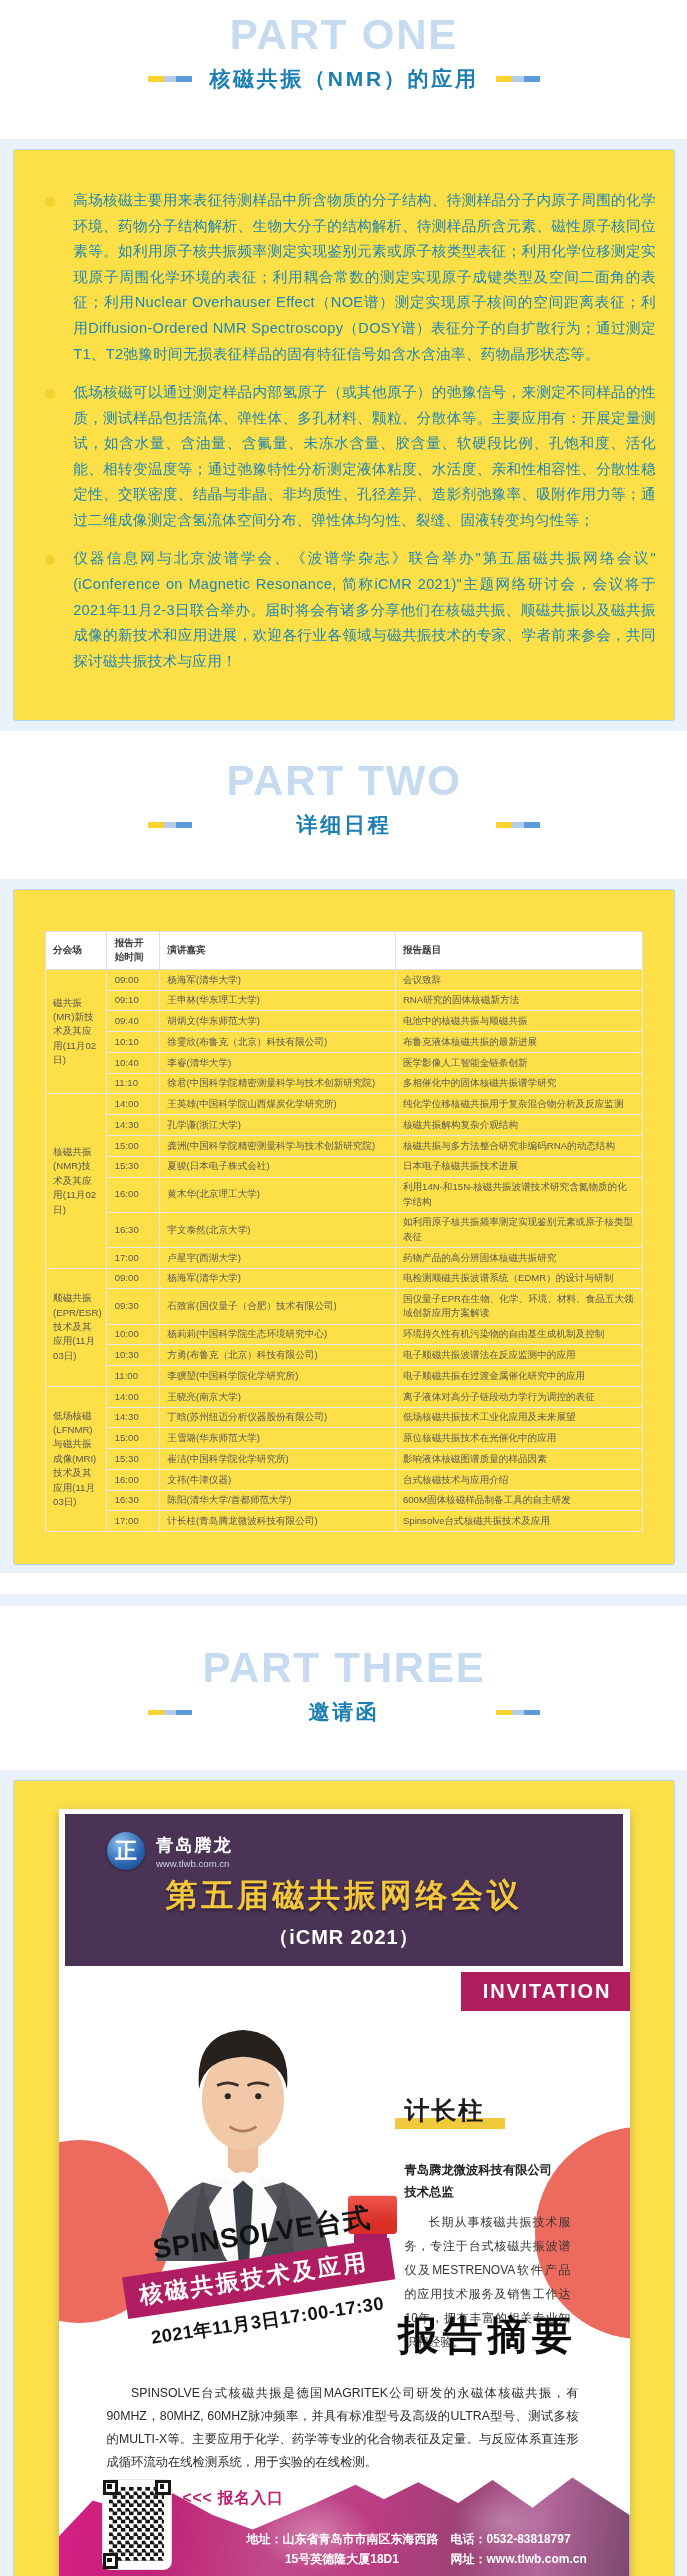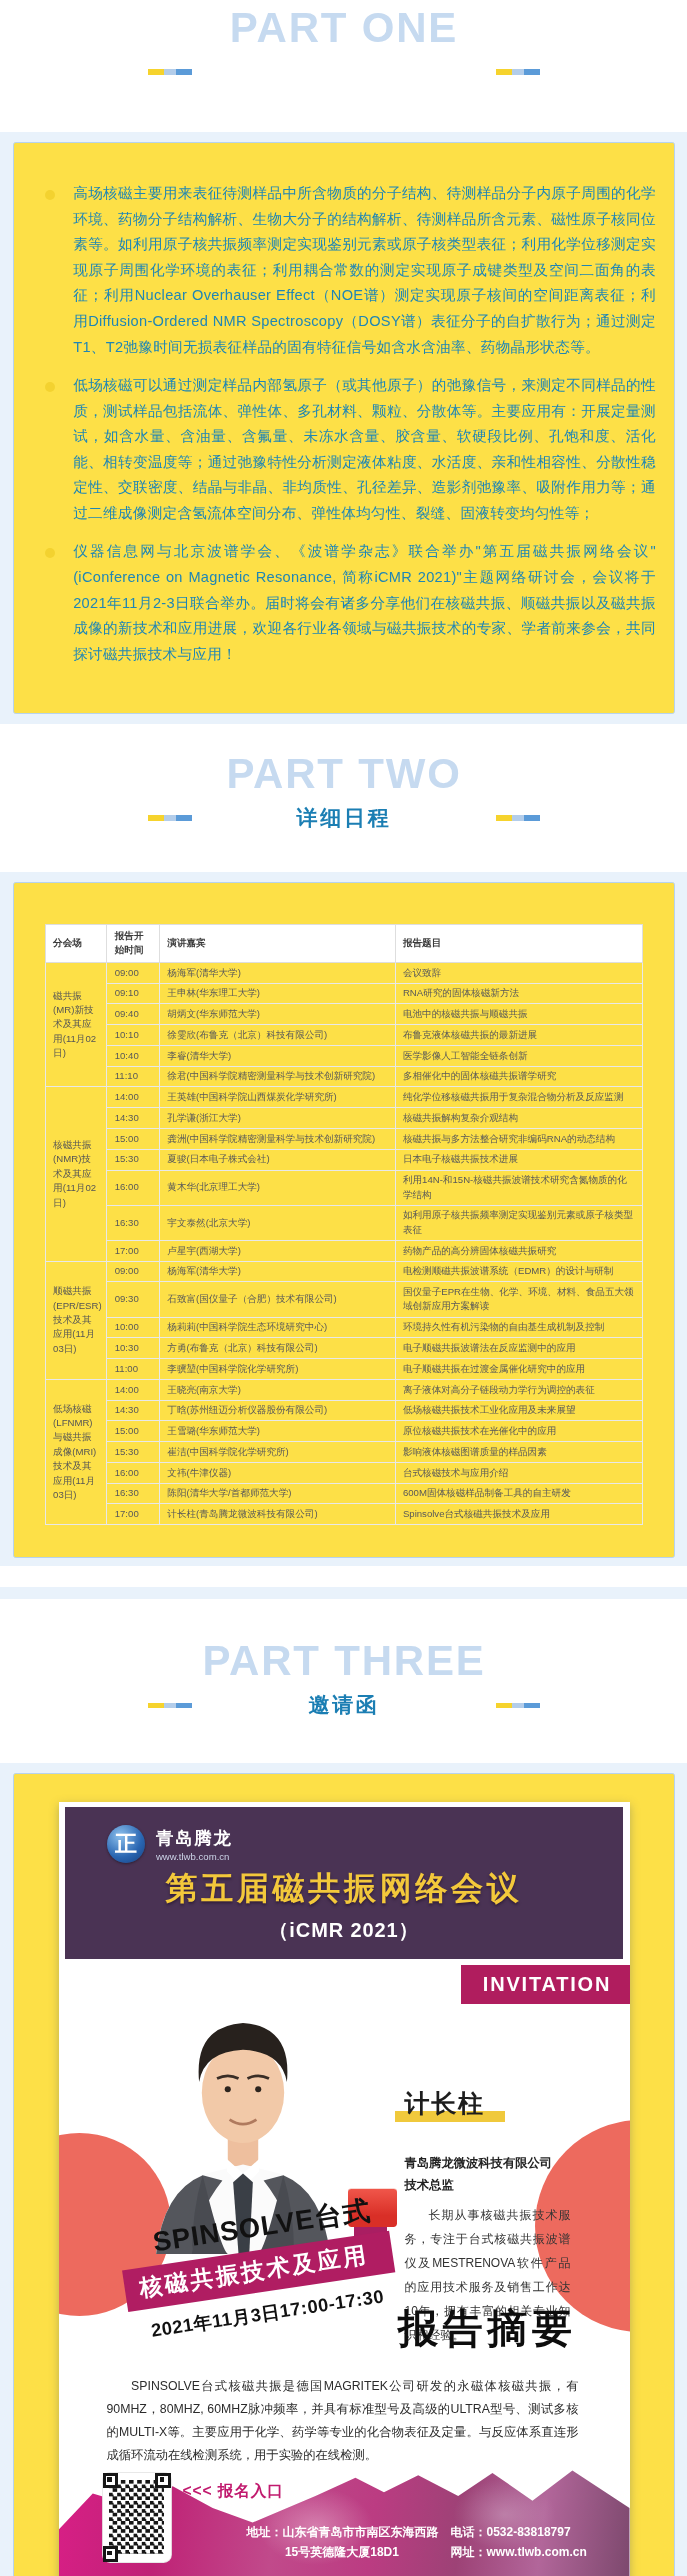--- a/index.html
+++ b/index.html
@@ -1,20 +1,20 @@
 <!DOCTYPE html>
 <html style="font-size:14.6px"><head>
 <meta charset="utf-8">
 <style>
   html,body{margin:0;padding:0;background:#fff;}
   body{width:688px;min-height:2576px;font-family:"Liberation Sans","DejaVu Sans",sans-serif;}
 
   
   .part-header{text-align:center;position:relative;}
-  .part-header.first{padding-top:4px;}
+  .part-header.first{padding-top:11px;}
   .part-title{font-size:42px;line-height:48px;font-weight:bold;color:#c6daf0;letter-spacing:1.8px;}
   .part-sub-row{position:relative;height:40px;margin-top:0;}
   .part-subtitle{display:inline-block;font-size:21px;line-height:40px;font-weight:bold;color:#1b7eb3;letter-spacing:2.7px;}
   .deco-bar{position:absolute;top:17.4px;width:44px;height:5.5px;display:flex;}
   .deco-bar.left{left:148px;}
   .deco-bar.right{right:148px;}
   .deco-bar .seg1{width:16.5px;background:#f6d32d;}
   .deco-bar .seg2{width:12px;background:#b3cdea;}
   .deco-bar .seg3{width:15.6px;background:#5b9bd8;}
 
@@ -132,20 +132,21 @@
 <body>
 
 <div class="part-header first">
   <div class="part-title">PART ONE</div>
   <div class="part-sub-row">
     <span class="deco-bar left">
         <span class="seg1"></span>
         <span class="seg2"></span>
         <span class="seg3"></span>
       </span>
+    <span class="part-subtitle">核磁共振（NMR）的应用</span>
     <span class="deco-bar right">
         <span class="seg1"></span>
         <span class="seg2"></span>
         <span class="seg3"></span>
       </span>
   </div>
 </div>
 
 <div class="band band1">
   <div class="card card-intro">

